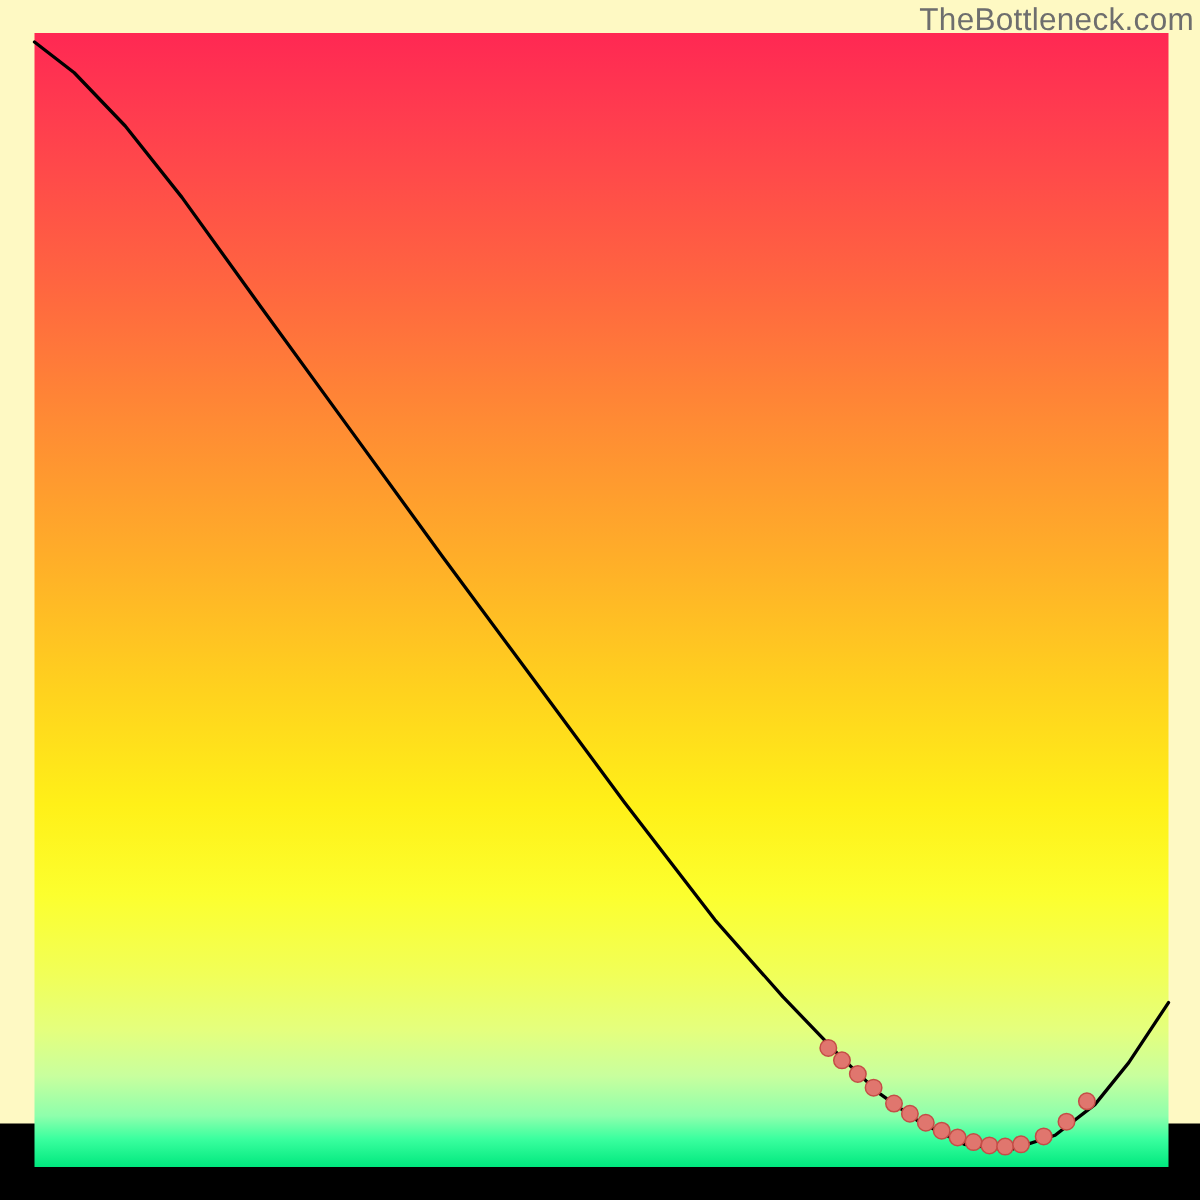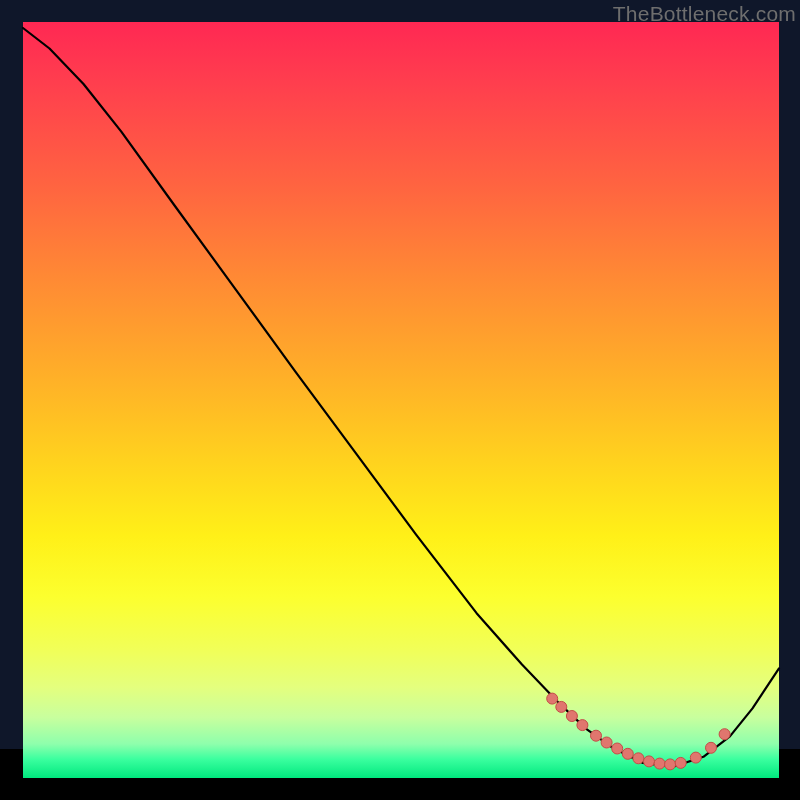--- a/index.html
+++ b/index.html
@@ -1,21 +1,21 @@
 <!DOCTYPE html>
 <html><head>
 <meta charset="utf-8">
 <style>
   * { margin: 0; padding: 0; box-sizing: border-box; }
   html, body { width: 800px; height: 800px; background: #000; overflow: hidden; }
   .frame {
     position: absolute;
     left: 0; top: 0;
     width: 800px; height: 749px;
-    background: #0f172a;
+    background: #fef9c3;
   }
   .plot-wrap {
     position: absolute;
     left: 23px; top: 22px;
     width: 756px; height: 756px;
   }
   .plot-bg {
     position: absolute;
     left: 0; top: 0;
     width: 756px; height: 756px;

